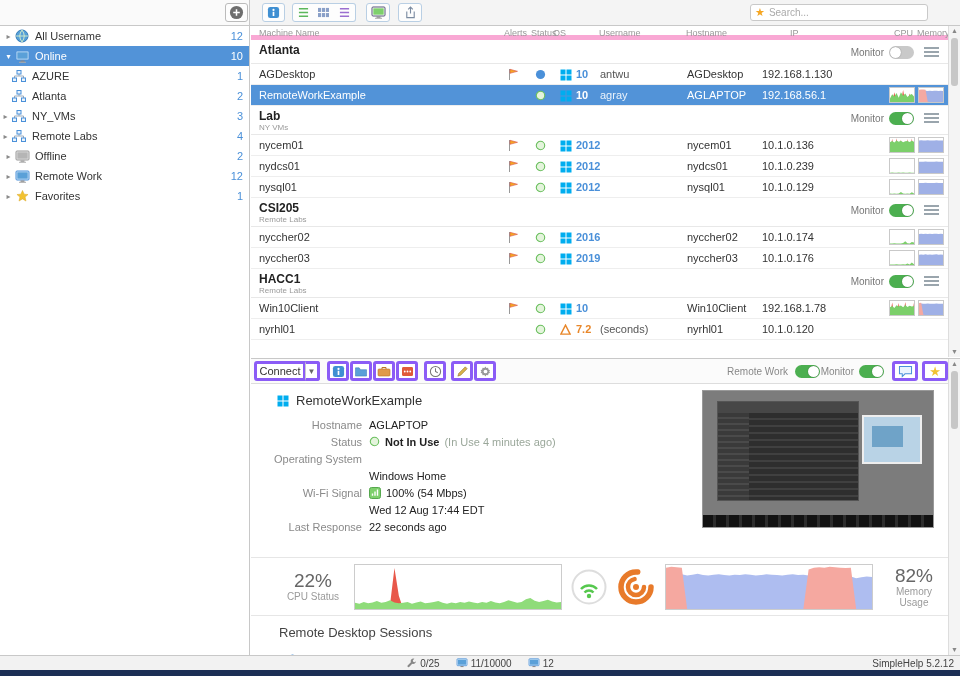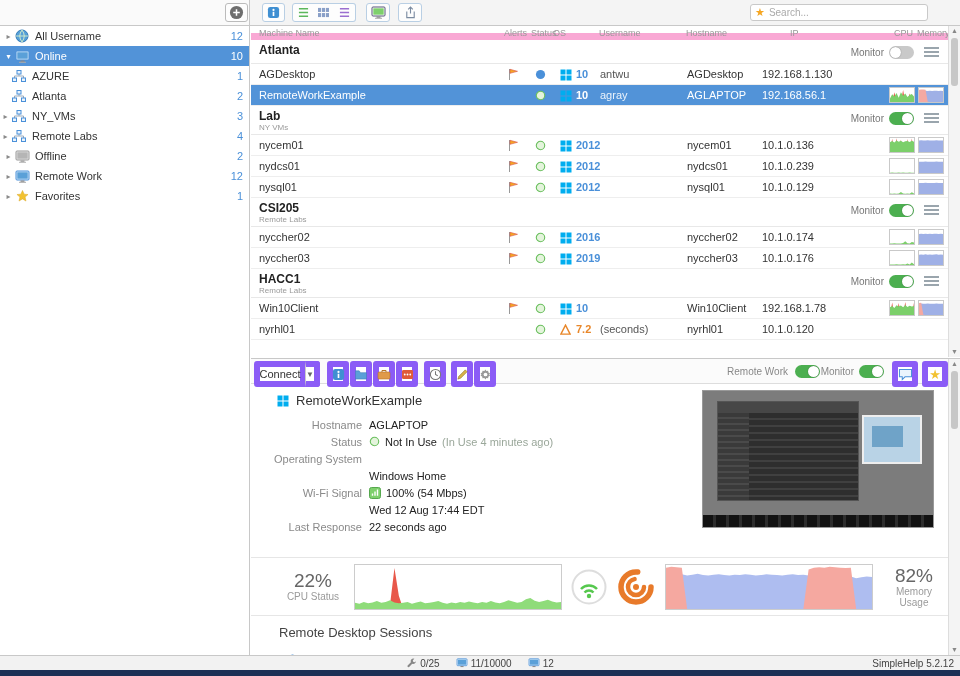--- a/index.html
+++ b/index.html
@@ -35,21 +35,21 @@
   .tree-item .arrow { width:11px; text-align:center; font-size:8px; color:#8a8a8a; flex:none; }
   .tree-item.selected { background:#5293d8; color:#fff; }
   .tree-item.selected .arrow { color:#fff; }
   .tree-icon { width:16px; height:14px; margin-right:5px; display:inline-flex; align-items:center; justify-content:center; flex:none; }
   .tree-icon svg { display:block; }
   .tree-count { position:absolute; right:6px; font-size:11px; color:#4a90d9; }
   .tree-item.selected .tree-count { color:#fff; }
 
   
   .main { position:absolute; top:26px; left:251px; right:0; height:331px; background:#fff; overflow:hidden; }
-  .thead { position:relative; height:14px; border-bottom:7px solid #f9a8d4; }
+  .thead { position:relative; height:14px; border-bottom:5px solid #f9a8d4; }
   .thead span { position:absolute; top:2px; font-size:9px; color:#999; white-space:nowrap; }
   .th-0{left:8px;} .th-1{left:253px;} .th-2{left:280px;} .th-3{left:302px;} .th-4{left:348px;}
   .th-5{left:435px;} .th-6{left:539px;} .th-7{left:643px;} .th-8{left:666px;}
   .tbody { position:absolute; top:14px; left:0; right:12px; bottom:0; overflow:hidden; }
 
   .tgroup-head { position:relative; border-bottom:1px solid #e8e8e8; padding:3px 0 2px 8px; min-height:24px; cursor:pointer; }
   .gname { font-size:12px; font-weight:bold; color:#222; display:block; line-height:14px; }
   .gsub { font-size:8px; color:#9a9a9a; display:block; line-height:9px; }
   .mon-label { position:absolute; right:64px; top:7px; font-size:10px; color:#777; }
   .toggle { position:absolute; right:34px; top:6px; width:25px; height:13px; border-radius:7px; background:#4caf50; cursor:pointer; }
@@ -80,42 +80,42 @@
   
   .vscroll { position:absolute; top:0; right:0; width:12px; bottom:0; background:#f4f4f4; border-left:1px solid #ddd; }
   .vscroll .sarrow { position:absolute; left:0; width:11px; height:10px; font-size:7px; color:#888; text-align:center; line-height:10px; cursor:pointer; }
   .vscroll .up { top:0; }
   .vscroll .down { bottom:0; }
   .vscroll .thumbv { position:absolute; left:2px; right:2px; background:#c7c7c7; border-radius:3px; cursor:pointer; }
 
   
   .detail { position:absolute; top:358px; left:251px; right:0; bottom:21px; background:#fff; border-top:1px solid #c8c8c8; overflow:hidden; }
   .dtoolbar { position:relative; height:25px; border-bottom:1px solid #ddd; background:#fbfbfb; }
-  .dbtn { position:absolute; top:2px; height:26px; border:6px solid #8b5cf6; background:#fff; border-radius:3px;
+  .dbtn { position:absolute; top:2px; height:20px; border:3px solid #8b5cf6; background:#fff; border-radius:3px;
     display:flex; align-items:center; justify-content:center; font-size:11px; color:#333; cursor:pointer; }
   .dbtn svg { display:block; }
   #d-connect { left:3px; width:52px; border-radius:3px 0 0 3px; }
   #d-connect-dd { left:54px; width:15px; border-radius:0 3px 3px 0; border-left:1px solid #ccc; font-size:8px; color:#666; }
   #d-i { left:76px; width:22px; } #d-folder { left:99px; width:22px; } #d-case { left:122px; width:22px; }
   #d-term { left:145px; width:22px; } #d-clock { left:173px; width:22px; } #d-pencil { left:200px; width:22px; }
   #d-gear { left:223px; width:22px; }
   .dtog-label { position:absolute; top:7px; font-size:10px; color:#888; }
   #lbl-rw { right:172px; } #lbl-mon { right:106px; }
   #tog-rw { right:140px; top:6px; } #tog-mon { right:76px; top:6px; }
   #d-chat { right:42px; width:26px; } #d-star { right:12px; width:26px; }
   #d-star .star { color:#f2c231; font-size:13px; }
 
   .dbody { position:absolute; top:25px; left:0; right:12px; bottom:0; overflow:hidden; }
   .dinfo { position:relative; height:174px; border-bottom:1px solid #e6e6e6; }
   .dtitle { position:absolute; left:26px; top:9px; display:flex; align-items:center; gap:7px; font-size:13px; color:#333; }
   .dfields { position:absolute; left:0; top:32px; }
   .frow { display:flex; align-items:center; height:17px; font-size:11px; }
   .flabel { width:118px; text-align:right; color:#8a8a8a; padding-right:7px; flex:none; }
   .fval { color:#222; display:flex; align-items:center; gap:5px; white-space:nowrap; }
-  .fval .bold { font-weight:normal; }
+  .fval .bold { font-weight:bold; }
   .fnote { color:#9aa79a; }
   .inline-icon { display:inline-flex; }
   .thumb { position:absolute; right:14px; top:6px; width:232px; height:138px; background:#7c7c7c; border:1px solid #999; }
   .thumb .twin { position:absolute; left:6%; top:7%; width:62%; height:74%; background:#2e2e2e; border:1px solid #555; }
   .thumb .twin .ttl { height:12%; background:#474747; }
   .thumb .twin .tnav { position:absolute; left:0; top:12%; bottom:0; width:22%; background:#3a3a3a;
     background-image:repeating-linear-gradient(#3a3a3a 0 4px, #4a4a4a 4px 6px); }
   .thumb .twin .tlist { position:absolute; left:22%; top:12%; right:0; bottom:0;
     background-image:repeating-linear-gradient(#2e2e2e 0 5px, #404040 5px 7px); }
   .thumb .timg { position:absolute; right:5%; top:18%; width:26%; height:36%; background:#b9d3e6; border:2px solid #eee; }

